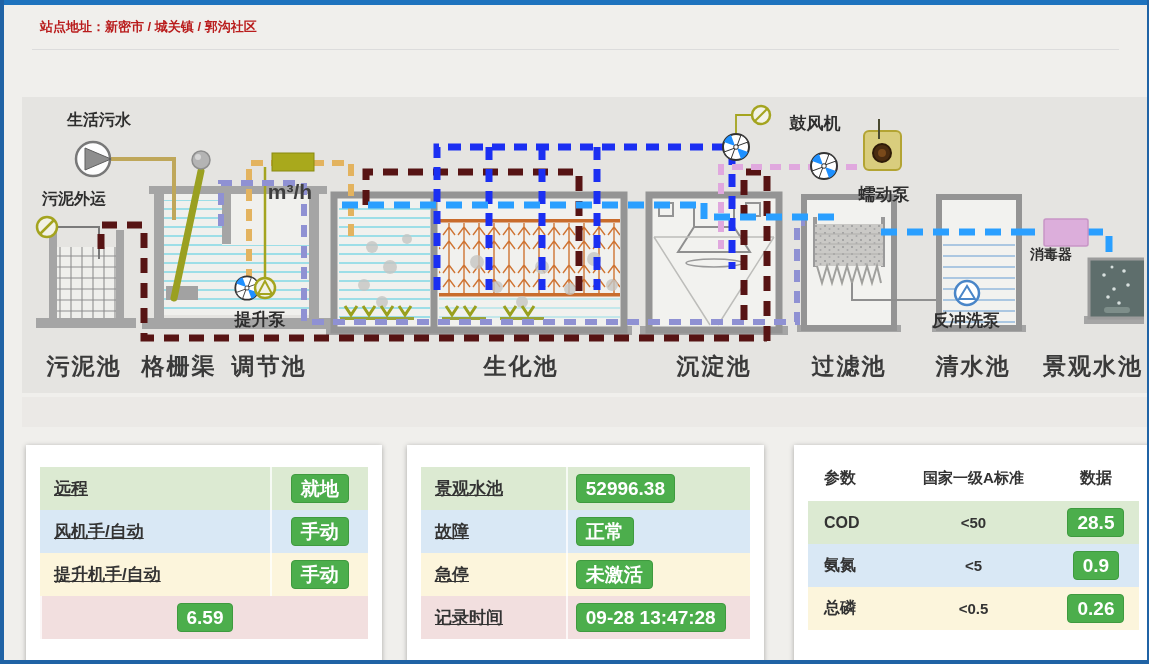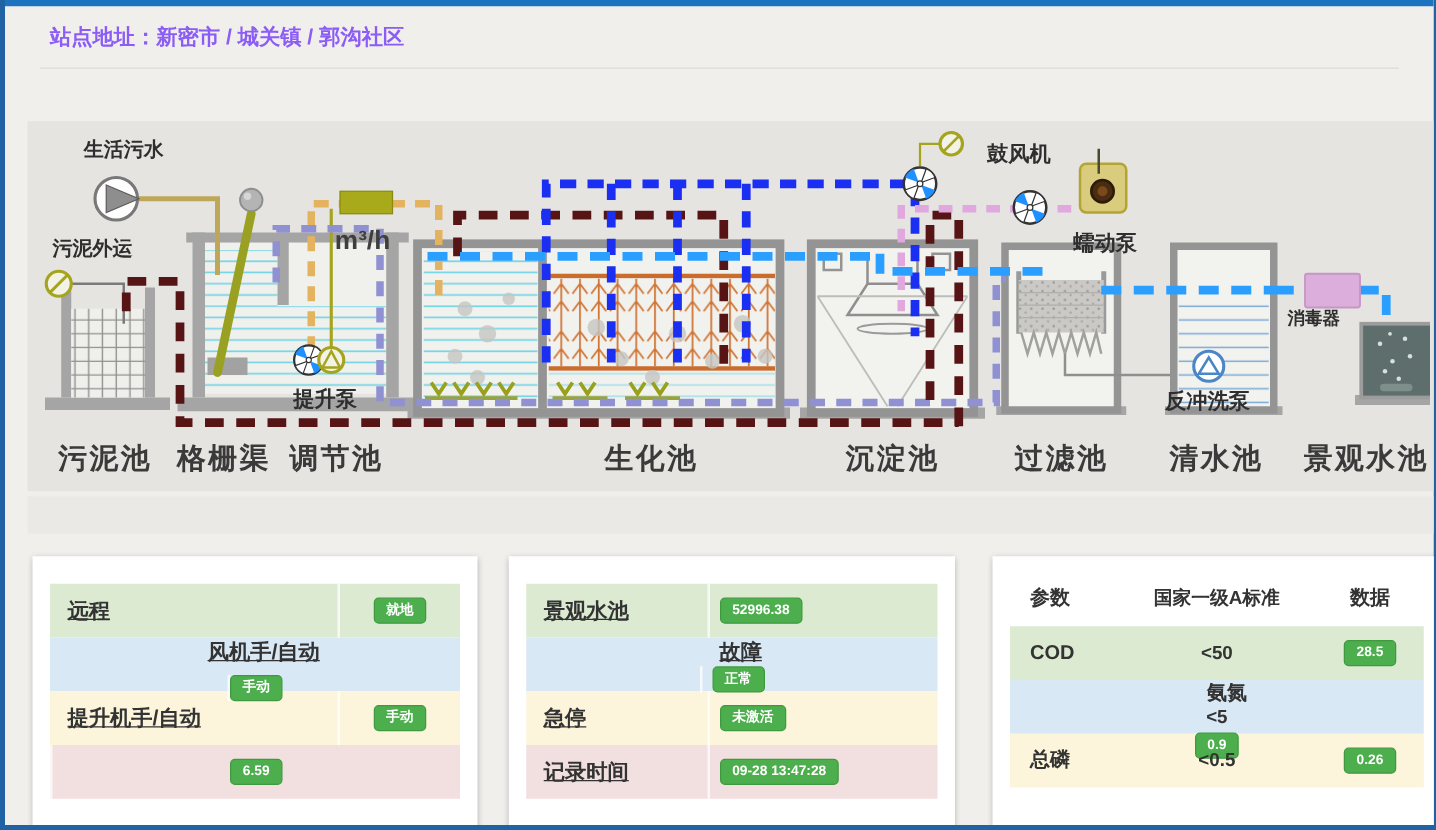--- a/index.html
+++ b/index.html
@@ -1,38 +1,38 @@
 <!DOCTYPE html>
 <html><head>
 <meta charset="utf-8">
 <style>
   html,body{margin:0;padding:0;background:#fff;}
   .page{position:relative;width:1149px;height:664px;box-sizing:border-box;overflow:hidden;
         background:#f0efec;border-left:4px solid #2063a5;border-right:2px solid #2063a5;
         border-bottom:4px solid #2063a5;font-family:"Liberation Sans","DejaVu Sans",sans-serif;}
   .topbar{height:5px;background:#1e73be;}
-  .header{padding:13px 0 0 36px;font-size:17px;font-weight:700;color:#8b5cf6;}
+  .header{padding:13px 0 0 36px;font-size:13px;font-weight:700;color:#b91c1c;}
   .header-divider{margin:13px 28px 0 28px;border-top:1px solid #dcdcdc;}
   .diagram{position:absolute;left:18px;top:97px;right:0;height:296px;background:#e5e4e1;}
   .band{position:absolute;left:18px;top:397px;right:0;height:30px;background:#ebe9e6;}
   .panel{position:absolute;top:445px;height:240px;background:#fff;box-sizing:border-box;
          padding:22px 14px;box-shadow:0 1px 5px rgba(0,0,0,.3);}
   #panel-control{left:22px;width:356px;}
   #panel-status{left:403px;width:357px;}
   #panel-quality{left:790px;width:359px;padding-top:10px;}
   .prow{display:flex;height:43px;align-items:center;}
-  .bg-g{background:#dcead2;} .bg-b{background:#d9e8f5;flex-direction:column;}
+  .bg-g{background:#dcead2;} .bg-b{background:#d9e8f5;}
   .bg-y{background:#fcf5dc;} .bg-p{background:#f2dfdf;}
   .lbl{font-size:17px;font-weight:700;color:#333;padding-left:14px;box-sizing:border-box;white-space:nowrap;text-decoration:underline;}
   #panel-control .lbl{flex:0 0 70%;}
   #panel-control .val{flex:1;display:flex;justify-content:center;border-left:2px solid rgba(255,255,255,.75);height:100%;align-items:center;}
   #panel-status .lbl{flex:0 0 44%;}
   #panel-status .val{flex:1;display:flex;justify-content:flex-start;padding-left:8px;border-left:2px solid rgba(255,255,255,.75);height:100%;align-items:center;}
   .badge{display:inline-block;background:#4cae4c;border:1px solid #3f9a3f;color:#fff;
-         font-weight:700;font-size:11px;padding:4px 9px;border-radius:4px;line-height:1;}
+         font-weight:700;font-size:19px;padding:4px 9px;border-radius:4px;line-height:1;}
   .qhead{display:flex;height:46px;align-items:center;font-size:16px;font-weight:700;color:#333;}
   .qrow{display:flex;height:43px;align-items:center;}
   .qc1{flex:0 0 26%;padding-left:16px;box-sizing:border-box;font-size:16px;font-weight:700;color:#333;}
   .qc2{flex:0 0 48%;text-align:center;font-size:15px;font-weight:700;color:#333;}
   .qc3{flex:1;text-align:center;}
   svg text{font-family:"Liberation Sans","DejaVu Sans",sans-serif;}
 </style>
 </head>
 <body>
 

